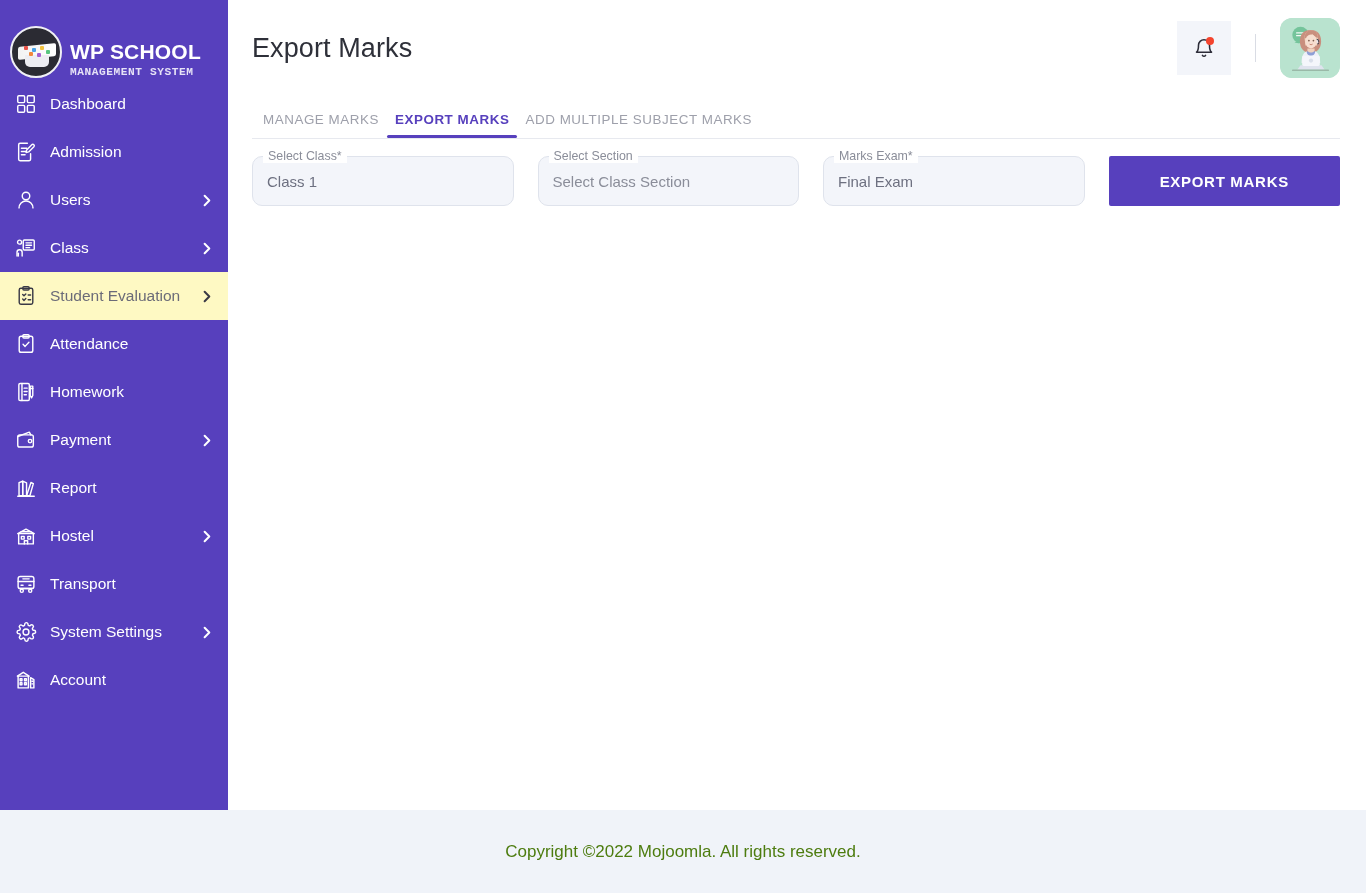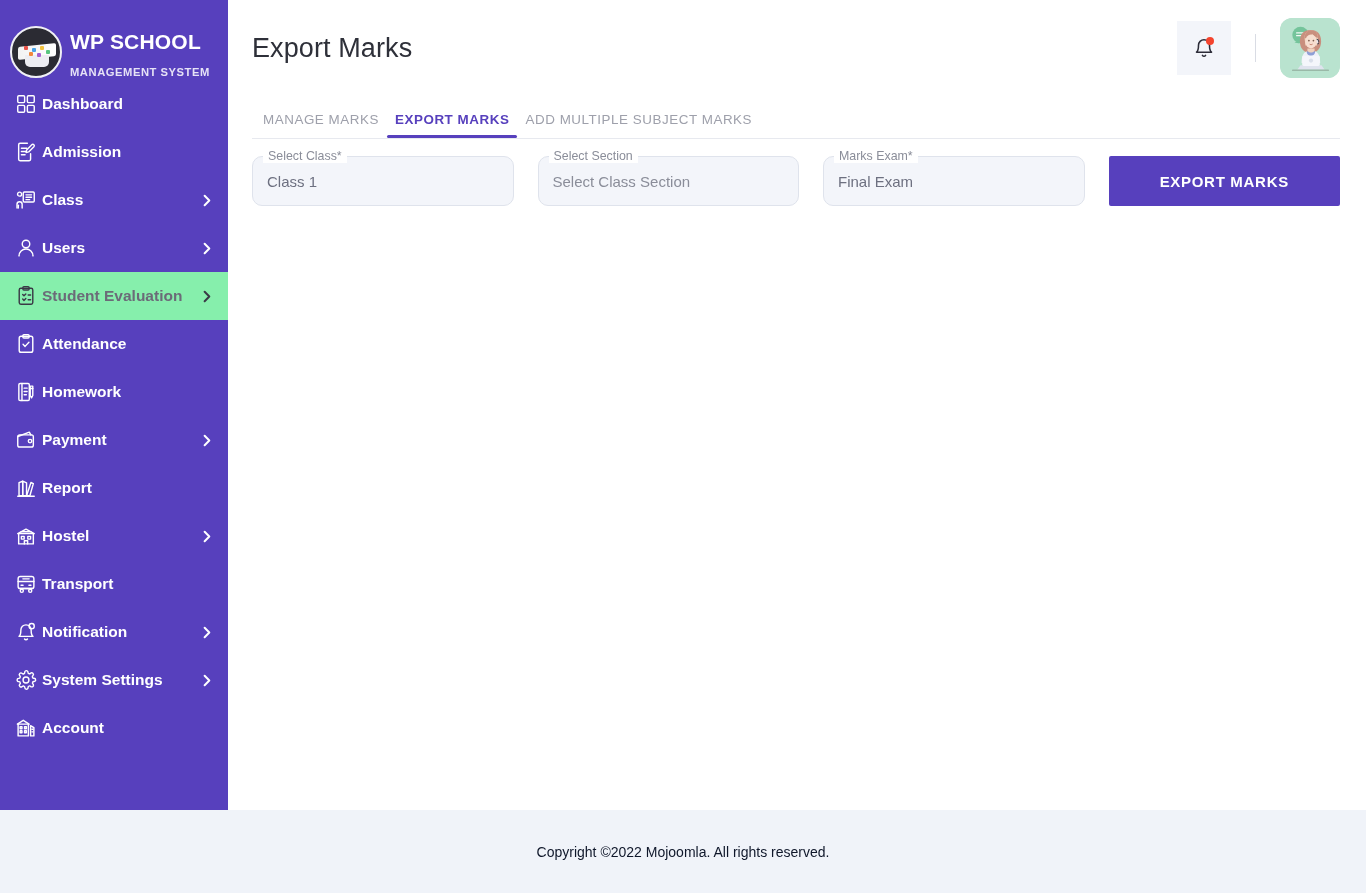--- a/index.html
+++ b/index.html
@@ -46,48 +46,47 @@
     background: #ededf2;
     border-radius: 0 0 5px 5px;
   }
   .brand-text { line-height: 1; padding-top: 2px; }
   .brand-title {
     color: #ffffff; font-size: 21px; font-weight: bold;
     letter-spacing: 0.2px; white-space: nowrap;
   }
   .brand-sub {
     color: #e6e2f6; font-size: 11.2px; font-weight: bold;
-    letter-spacing: 0.55px; margin-top: 15px; white-space: nowrap;
+    letter-spacing: 0.55px; margin-top: 5px; white-space: nowrap; font-family: Liberation Mono, monospace;
   }
 
   .nav { padding-top: 2px; }
   .nav-item {
     height: 48px;
     display: flex; align-items: center;
     padding-left: 12px; padding-right: 14px;
     cursor: pointer;
     position: relative;
   }
   .nav-item .nav-ico {
     width: 28px; flex: 0 0 28px;
     display: flex; align-items: center; justify-content: center;
     color: #ffffff;
   }
   .nav-item .nav-label {
-    margin-left: 2px;
+    margin-left: 10px;
     color: #ffffff;
     font-size: 15.5px;
     white-space: nowrap;
-    font-weight: bold;
   }
   .nav-item .nav-chev {
     margin-left: auto; color: #ffffff;
     display: flex; align-items: center;
   }
-  .nav-item.active { background: #86efac; }
+  .nav-item.active { background: #fef9c3; }
   .nav-item.active .nav-ico { color: #3a3a46; }
   .nav-item.active .nav-label { color: #6b6b78; }
   .nav-item.active .nav-chev { color: #3a3a46; }
 
   
   .main {
     flex: 1 1 auto; height: 810px;
     background: #ffffff;
     position: relative;
   }
@@ -167,21 +166,21 @@
     cursor: pointer;
   }
 
   
   .footer {
     position: absolute; left: 0; top: 810px;
     width: 1366px; height: 83px;
     background: #f0f3f9;
     display: flex; align-items: center; justify-content: center;
   }
-  .footer-text { font-size: 14px; color: #0f172a; }
+  .footer-text { font-size: 17px; color: #4d7c0f; }
 </style>
 </head>
 <body>
 
 <div class="app">
 
   <aside class="sidebar">
 
     <div class="brand">
       <div class="brand-logo">
@@ -218,42 +217,42 @@
               <path d="M13.5 2.5H5.5a1.5 1.5 0 0 0-1.5 1.5v16a1.5 1.5 0 0 0 1.5 1.5h10a1.5 1.5 0 0 0 1.5-1.5v-6"></path>
               <path d="M7 8h6M7 11.5h5M7 15h4"></path>
               <path d="M20.6 4.1a1.6 1.6 0 0 0-2.3 0l-5.6 5.6-.6 2.8 2.8-.6 5.7-5.6a1.6 1.6 0 0 0 0-2.2z"></path>
             </svg>
           </span>
           <span class="nav-label">Admission</span>
         </div>
         <div class="nav-item">
           <span class="nav-ico">
             <svg width="22" height="22" viewBox="0 0 24 24" fill="none" stroke="currentColor" stroke-width="1.55" stroke-linecap="round" stroke-linejoin="round">
+              <circle cx="12" cy="7.6" r="4.1"></circle>
+              <path d="M4.4 20.6a7.6 7.6 0 0 1 15.2 0"></path>
+            </svg>
+          </span>
+          <span class="nav-label">Users</span>
+          <span class="nav-chev">
+            <svg width="15" height="15" viewBox="0 0 24 24" fill="none" stroke="currentColor" stroke-width="3.2" stroke-linecap="round" stroke-linejoin="round">
+              <path d="M9 4.5 16.5 12 9 19.5"></path>
+            </svg>
+          </span>
+        </div>
+        <div class="nav-item">
+          <span class="nav-ico">
+            <svg width="22" height="22" viewBox="0 0 24 24" fill="none" stroke="currentColor" stroke-width="1.55" stroke-linecap="round" stroke-linejoin="round">
               <rect x="9" y="3.2" width="12" height="11" rx="1.2"></rect>
               <path d="M12 6.4h6M12 9h6M12 11.6h4"></path>
               <circle cx="5" cy="5.6" r="2.2"></circle>
               <path d="M2.2 20.8v-4.1A2.8 2.8 0 0 1 5 13.9a2.8 2.8 0 0 1 2.8 2.8v4.1"></path>
               <path d="M3.6 20.8v-3"></path>
             </svg>
           </span>
           <span class="nav-label">Class</span>
-          <span class="nav-chev">
-            <svg width="15" height="15" viewBox="0 0 24 24" fill="none" stroke="currentColor" stroke-width="3.2" stroke-linecap="round" stroke-linejoin="round">
-              <path d="M9 4.5 16.5 12 9 19.5"></path>
-            </svg>
-          </span>
-        </div>
-        <div class="nav-item">
-          <span class="nav-ico">
-            <svg width="22" height="22" viewBox="0 0 24 24" fill="none" stroke="currentColor" stroke-width="1.55" stroke-linecap="round" stroke-linejoin="round">
-              <circle cx="12" cy="7.6" r="4.1"></circle>
-              <path d="M4.4 20.6a7.6 7.6 0 0 1 15.2 0"></path>
-            </svg>
-          </span>
-          <span class="nav-label">Users</span>
           <span class="nav-chev">
             <svg width="15" height="15" viewBox="0 0 24 24" fill="none" stroke="currentColor" stroke-width="3.2" stroke-linecap="round" stroke-linejoin="round">
               <path d="M9 4.5 16.5 12 9 19.5"></path>
             </svg>
           </span>
         </div>
         <div class="nav-item active">
           <span class="nav-ico">
             <svg width="22" height="22" viewBox="0 0 24 24" fill="none" stroke="currentColor" stroke-width="1.55" stroke-linecap="round" stroke-linejoin="round">
               <rect x="4.6" y="3.6" width="14.8" height="17.4" rx="1.8"></rect>
@@ -340,35 +339,20 @@
               <rect x="3.4" y="3.8" width="17.2" height="13.2" rx="2.4"></rect>
               <path d="M3.4 9.2h17.2"></path>
               <path d="M6.6 13.4h2.2M15.2 13.4h2.2"></path>
               <circle cx="7.4" cy="19.4" r="1.7"></circle>
               <circle cx="16.6" cy="19.4" r="1.7"></circle>
               <path d="M5.4 17h13.2"></path>
               <path d="M8.6 6.4h6.8"></path>
             </svg>
           </span>
           <span class="nav-label">Transport</span>
-        </div>
-        <div class="nav-item">
-          <span class="nav-ico">
-            <svg width="22" height="22" viewBox="0 0 24 24" fill="none" stroke="currentColor" stroke-width="1.55" stroke-linecap="round" stroke-linejoin="round">
-              <path d="M17.6 9.8a5.6 5.6 0 1 0-11.2 0c0 5.6-2 7-2 7h15.2s-2-1.4-2-7z"></path>
-              <path d="M13.6 19.6a2 2 0 0 1-3.2 0"></path>
-              <circle cx="18.2" cy="5.6" r="2.8"></circle>
-            </svg>
-          </span>
-          <span class="nav-label">Notification</span>
-          <span class="nav-chev">
-            <svg width="15" height="15" viewBox="0 0 24 24" fill="none" stroke="currentColor" stroke-width="3.2" stroke-linecap="round" stroke-linejoin="round">
-              <path d="M9 4.5 16.5 12 9 19.5"></path>
-            </svg>
-          </span>
         </div>
         <div class="nav-item">
           <span class="nav-ico">
             <svg width="22" height="22" viewBox="0 0 24 24" fill="none" stroke="currentColor" stroke-width="1.55" stroke-linecap="round" stroke-linejoin="round">
               <circle cx="12" cy="12" r="3.2"></circle>
               <path d="M19.2 14.6a1.5 1.5 0 0 0 .3 1.7l.1.1a1.8 1.8 0 1 1-2.6 2.6l-.1-.1a1.5 1.5 0 0 0-1.7-.3 1.5 1.5 0 0 0-.9 1.4v.2a1.8 1.8 0 0 1-3.6 0v-.1a1.5 1.5 0 0 0-1-1.4 1.5 1.5 0 0 0-1.7.3l-.1.1a1.8 1.8 0 1 1-2.6-2.6l.1-.1a1.5 1.5 0 0 0 .3-1.7 1.5 1.5 0 0 0-1.4-.9h-.2a1.8 1.8 0 0 1 0-3.6h.1a1.5 1.5 0 0 0 1.4-1 1.5 1.5 0 0 0-.3-1.7l-.1-.1a1.8 1.8 0 1 1 2.6-2.6l.1.1a1.5 1.5 0 0 0 1.7.3h.1a1.5 1.5 0 0 0 .9-1.4v-.2a1.8 1.8 0 0 1 3.6 0v.1a1.5 1.5 0 0 0 .9 1.4 1.5 1.5 0 0 0 1.7-.3l.1-.1a1.8 1.8 0 1 1 2.6 2.6l-.1.1a1.5 1.5 0 0 0-.3 1.7v.1a1.5 1.5 0 0 0 1.4.9h.2a1.8 1.8 0 0 1 0 3.6h-.1a1.5 1.5 0 0 0-1.4.9z"></path>
             </svg>
           </span>
           <span class="nav-label">System Settings</span>
           <span class="nav-chev">

